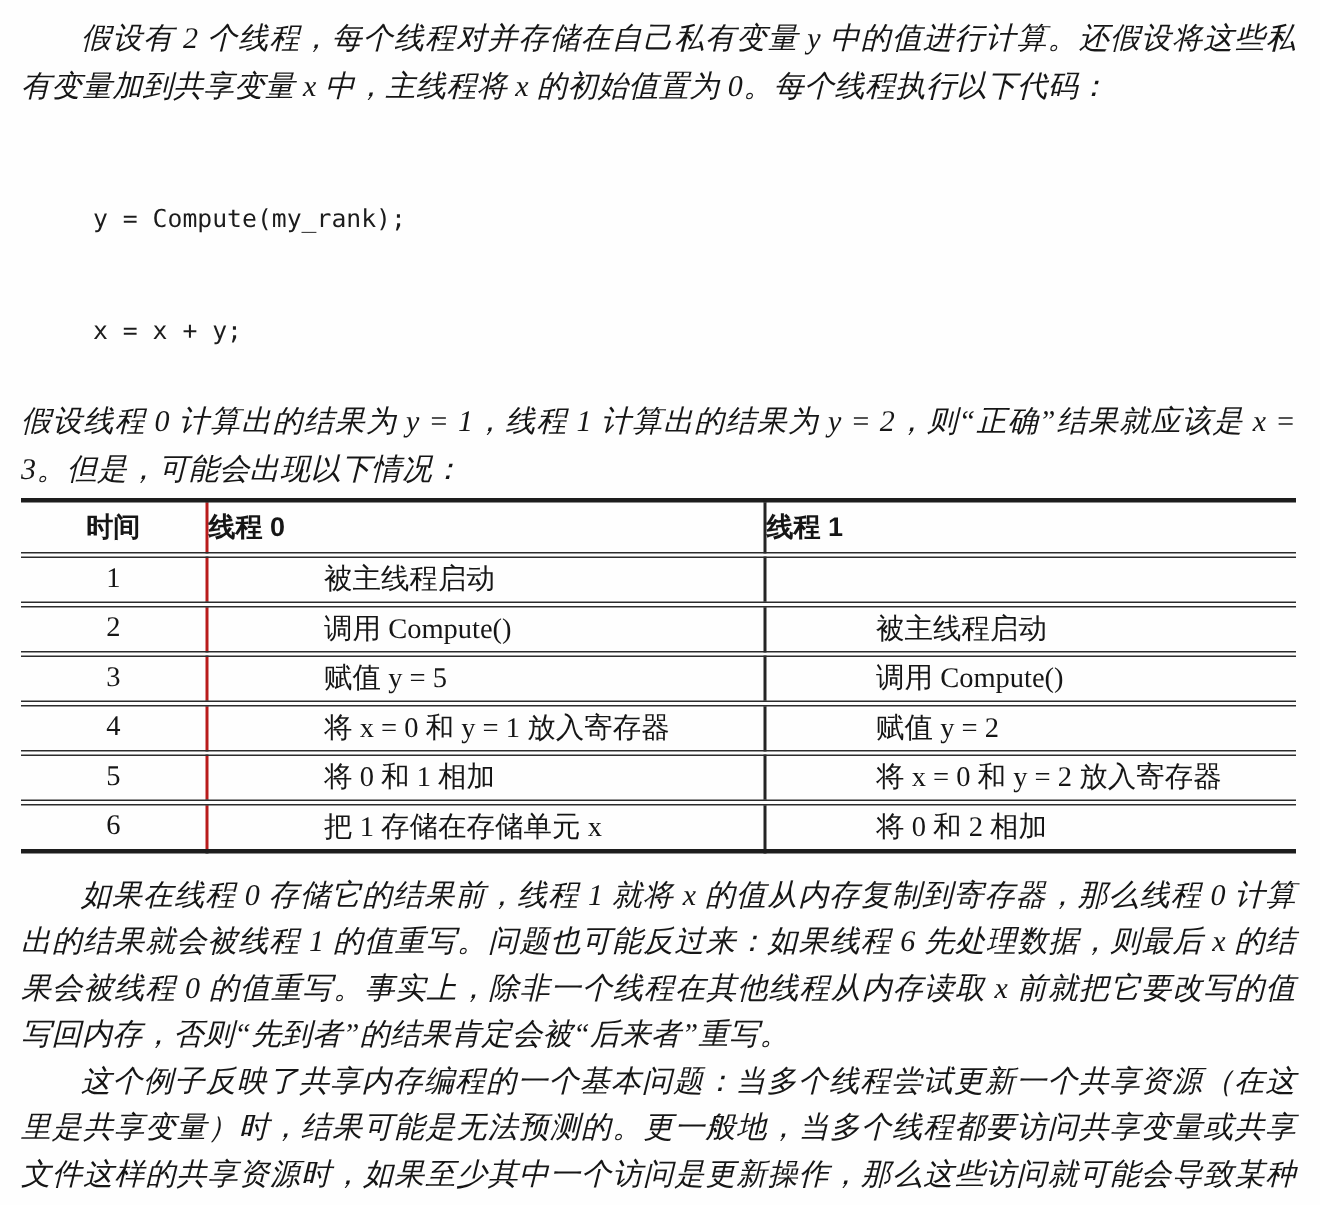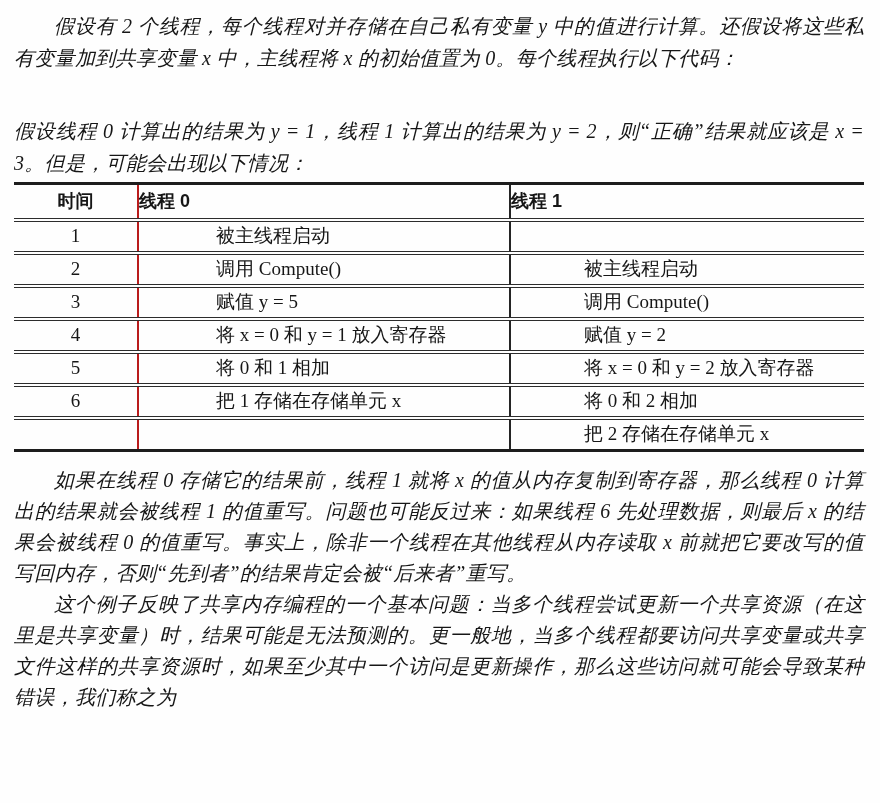--- a/index.html
+++ b/index.html
@@ -73,20 +73,22 @@
   table.seq td:nth-child(2) { padding-left: 77px; text-align: left; }
   table.seq td:nth-child(3) { padding-left: 73px; text-align: left; }
   .after-table { margin-top: 13px; }
 </style>
 </head>
 <body>
 
 <p class="para indent">假设有 2 个线程，每个线程对并存储在自己私有变量 y 中的值进行计算。还假设将这些私有变量加到共享变量 x 中，主线程将 x 的初始值置为 0。每个线程执行以下代码：</p>
 
 <div class="code-block">
+  <div>y = Compute(my_rank);</div>
+  <div>x = x + y;</div>
 </div>
 
 <p class="para">假设线程 0 计算出的结果为 y = 1，线程 1 计算出的结果为 y = 2，则“正确”结果就应该是 x = 3。但是，可能会出现以下情况：</p>
 
 <table class="seq">
   <colgroup>
     <col class="col-time">
       <col class="col-t0">
       <col class="col-t1">
   </colgroup>
@@ -121,25 +123,20 @@
     <tr>
       <td>5</td>
       <td>将 0 和 1 相加</td>
       <td>将 x = 0 和 y = 2 放入寄存器</td>
     </tr>
     <tr>
       <td>6</td>
       <td>把 1 存储在存储单元 x</td>
       <td>将 0 和 2 相加</td>
     </tr>
-    <tr>
-      <td></td>
-      <td></td>
-      <td>把 2 存储在存储单元 x</td>
-    </tr>
   </tbody>
 </table>
 
 <p class="para tight indent after-table">如果在线程 0 存储它的结果前，线程 1 就将 x 的值从内存复制到寄存器，那么线程 0 计算出的结果就会被线程 1 的值重写。问题也可能反过来：如果线程 6 先处理数据，则最后 x 的结果会被线程 0 的值重写。事实上，除非一个线程在其他线程从内存读取 x 前就把它要改写的值写回内存，否则“先到者”的结果肯定会被“后来者”重写。</p>
 
 <p class="para tight indent">
   <span>这个例子反映了共享内存编程的一个基本问题：当多个线程尝试更新一个共享资源（在这里是共享变量）时，结果可能是无法预测的。更一般地，当多个线程都要访问共享变量或共享文件这样的共享资源时，如果至少其中一个访问是更新操作，那么这些访问就可能会导致某种错误，我们称之为</span>
 </p>
 
 </body></html>

